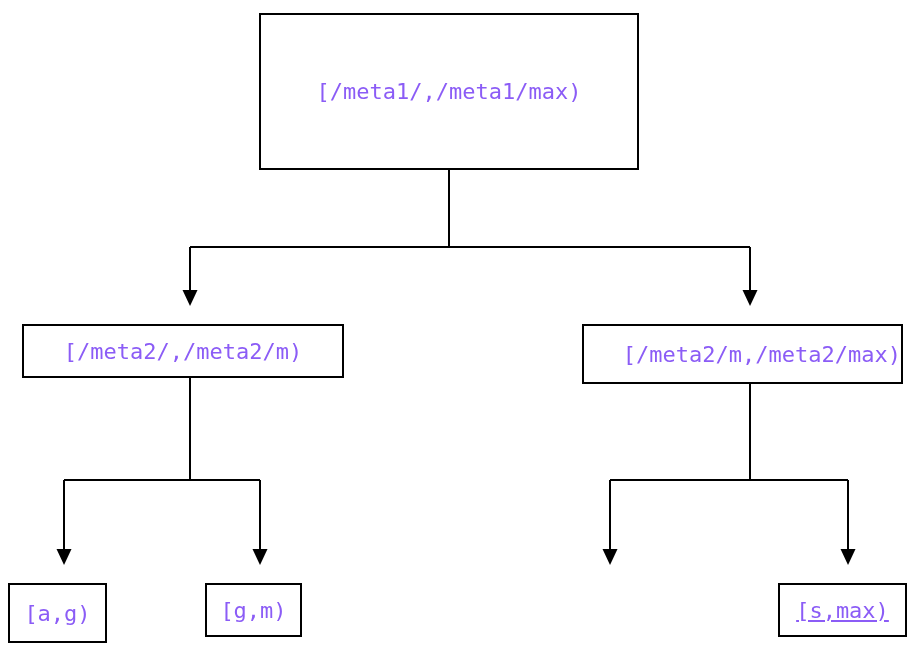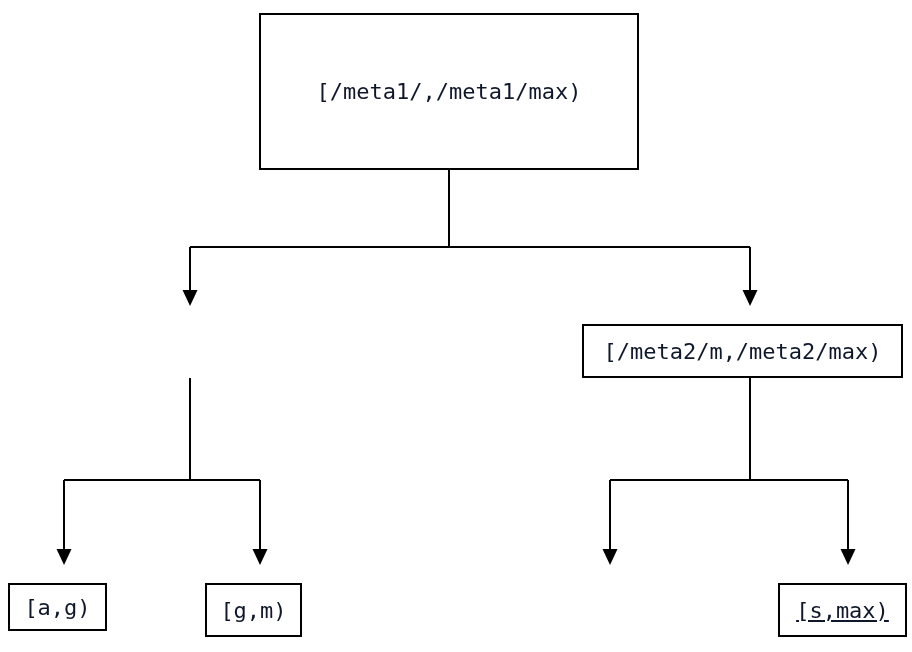--- a/index.html
+++ b/index.html
@@ -24,28 +24,28 @@
   }
   .node {
     position: absolute;
     box-sizing: border-box;
     border: 2px solid #000000;
     background: #ffffff;
     display: flex;
     align-items: center;
     justify-content: center;
     font-size: 22px;
-    color: #0f172a;
+    color: #8b5cf6;
     white-space: nowrap;
     letter-spacing: 0;
   }
   .node-root   { left: 259px; top: 13px;  width: 380px; height: 157px; }
   .node-left   { left: 22px;  top: 324px; width: 322px; height: 54px; }
-  .node-right  { left: 582px; top: 324px; width: 321px; height: 54px; }
-  .node-ag     { left: 8px;   top: 583px; width: 99px;  height: 48px; }
+  .node-right  { left: 582px; top: 324px; width: 321px; height: 60px; justify-content: flex-end; }
+  .node-ag     { left: 8px;   top: 583px; width: 99px;  height: 60px; }
   .node-gm     { left: 205px; top: 583px; width: 97px;  height: 54px; }
   .node-ms     { left: 555px; top: 583px; width: 97px;  height: 54px; }
   .node-smax   { left: 778px; top: 583px; width: 129px; height: 54px; text-decoration: underline; }
 </style>
 </head>
 <body>
 
 <div class="canvas">
 
   <svg class="edges-svg" viewBox="0 0 912 652" xmlns="http://www.w3.org/2000/svg">
@@ -60,20 +60,23 @@
 
     <path d="M750 378 V480 M610 480 H848 M610 480 V549 M848 480 V549" stroke="#000000" stroke-width="2" fill="none"></path>
     <polygon points="602.5,549 617.5,549 610,565" fill="#000000"></polygon>
     <polygon points="840.5,549 855.5,549 848,565" fill="#000000"></polygon>
   </svg>
 
   <div class="node node-root">
     <span>[/meta1/,/meta1/max)</span>
   </div>
 
+  <div class="node node-left">
+    <span>[/meta2/,/meta2/m)</span>
+  </div>
 
   <div class="node node-right">
     <span>[/meta2/m,/meta2/max)</span>
   </div>
 
   <div class="node node-ag">
     <span>[a,g)</span>
   </div>
 
   <div class="node node-gm">

